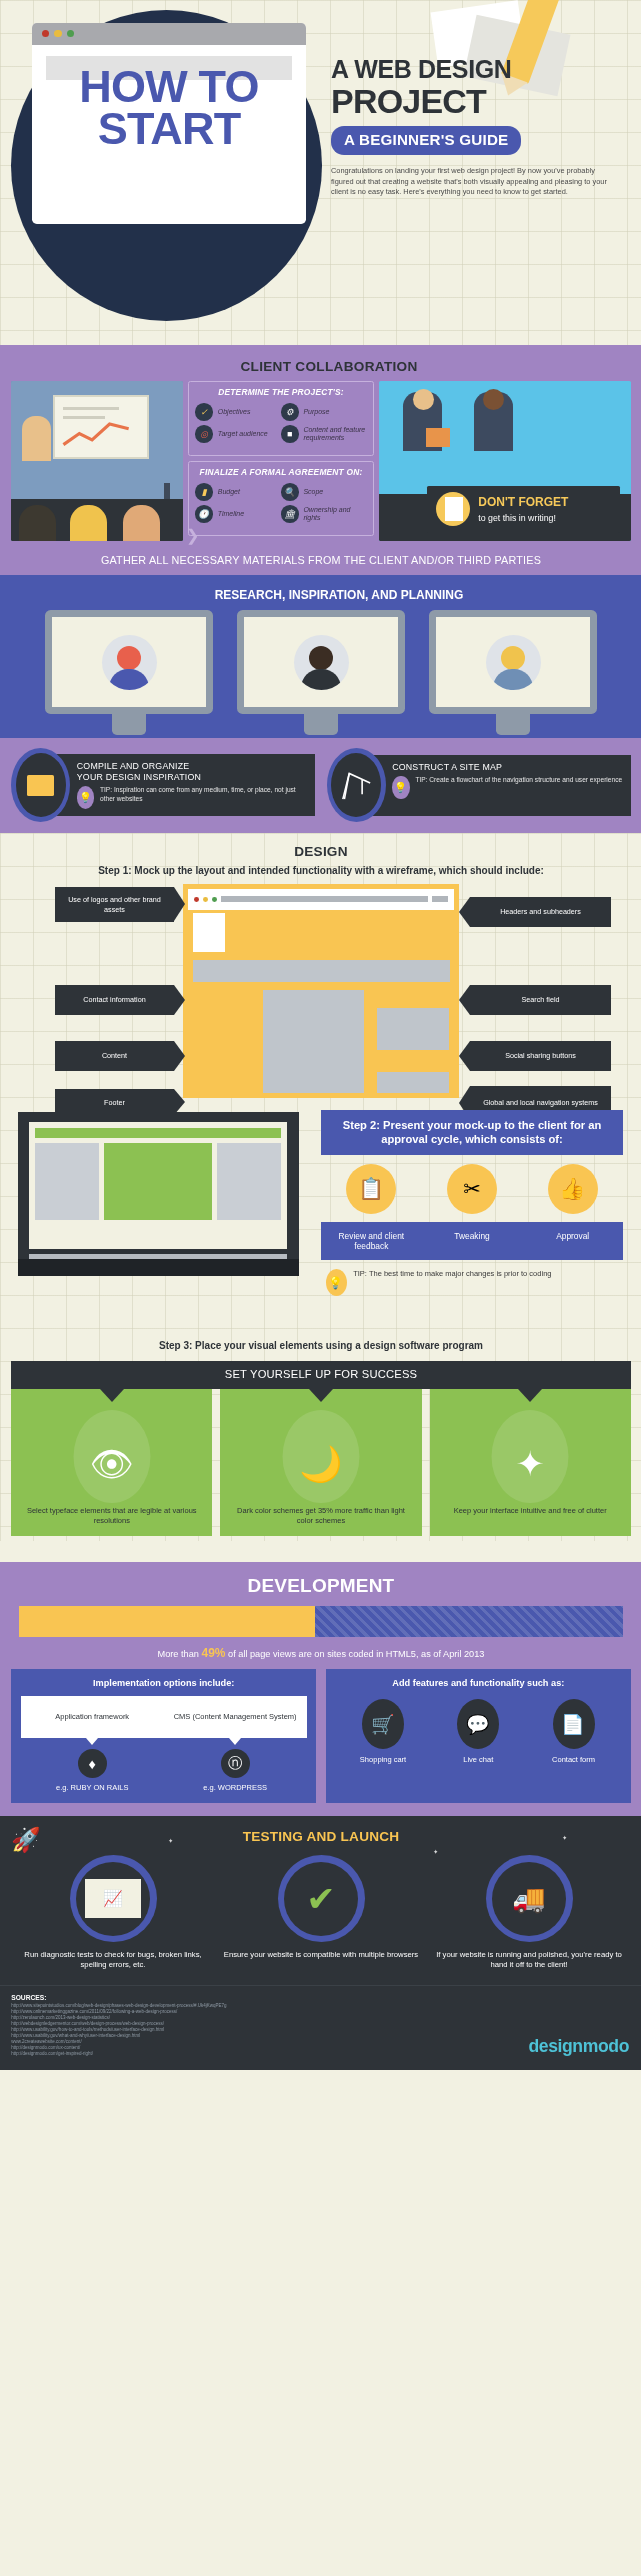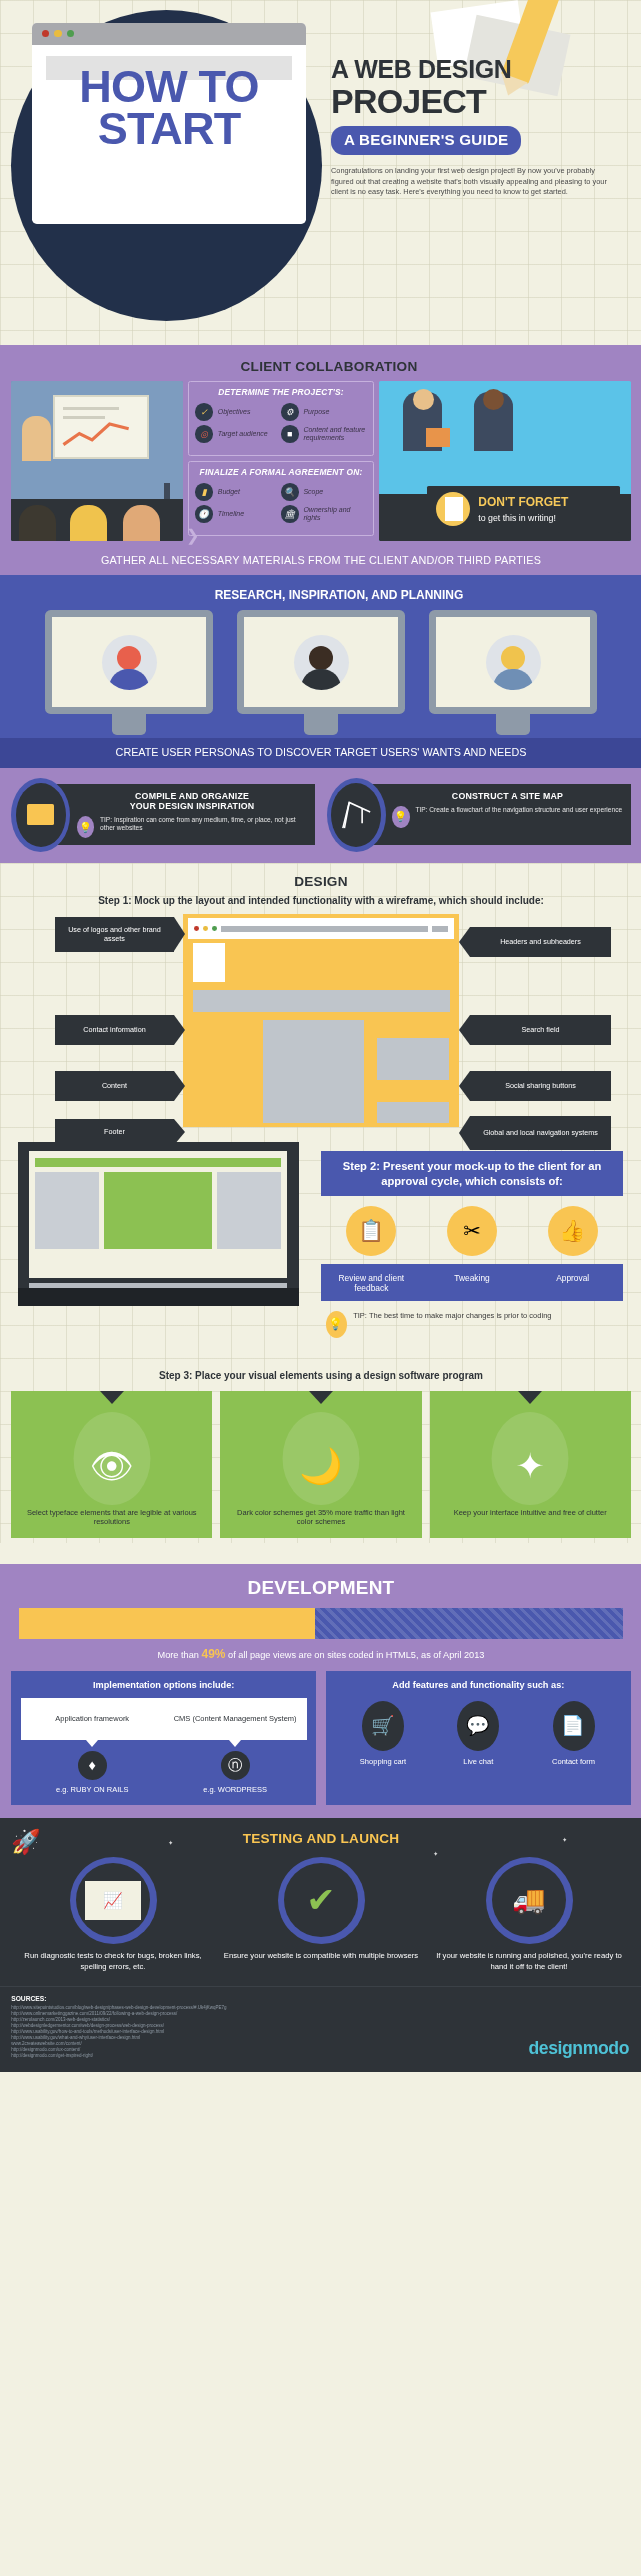--- a/index.html
+++ b/index.html
@@ -100,21 +100,21 @@
   .research-bar { background:#3c4796; text-align:center; color:#fff; font-size:10.8px; padding:8px 0 9.6px;}
 
   
   .sec-inspo { background:#a084c2; padding:9.6px 11.2px 11.2px; display:flex; gap:11.2px;}
   .inspo-card { flex:1; position:relative; display:flex; align-items:center;}
   .inspo-oval { width:59px;height:74px;border-radius:50%;background:#4a58ae; flex:0 0 59px;
      display:flex;align-items:center;justify-content:center; z-index:2;}
   .inspo-oval-in { width:50px;height:64px;border-radius:50%;background:#2e3338;
      display:flex;align-items:center;justify-content:center;}
   .inspo-body { background:#2e3338; margin-left:-14.4px; padding:7.2px 8px 7.2px 21px; flex:1; min-height:61px;}
-  .inspo-h { color:#fff; font-size:8.8px; line-height:10.4px; font-weight:bold; letter-spacing:0.2px;text-align:center;}
+  .inspo-h { color:#fff; font-size:8.8px; line-height:10.4px; font-weight:normal; letter-spacing:0.2px;}
   .inspo-tip { display:flex; gap:5.6px; margin-top:4px; align-items:flex-start;}
   .bulb { width:17.6px;height:22.5px;border-radius:50%;background:#a084c2;flex:0 0 17.6px;
      display:flex;align-items:center;justify-content:center;font-size:10.4px;}
   .inspo-p { color:#e6e6e6; font-size:6.6px; line-height:8.4px;}
 
   
   .sec-design { padding:11.2px 0 4.8px; }
   .design-h { text-align:center; font-weight:bold; font-size:13.6px; color:#2e3338; letter-spacing:0.2px;}
   .design-step { text-align:center; font-weight:bold; font-size:10px; color:#2e3338; margin-top:5.6px;}
 
@@ -138,21 +138,21 @@
   
   .step2-wrap { position:relative; height:233px; margin-top:4.8px; }
   .laptop { position:absolute; left:17.6px; top:6.4px; width:281px; height:164px; background:#2e3338; padding:9.6px 11.2px;}
   .lap-screen { background:#f2f1e2; height:127px; padding:6.4px; position:relative;}
   .lap-bar{height:9.6px;background:#8cc152;}
   .lap-row{display:flex;gap:4.8px;margin-top:4.8px;}
   .lap-col{background:#c9ced4;height:77px;}
   .lap-foot{position:absolute;left:0;right:0;bottom:-11.2px;height:6.4px;background:#b7bcc2;}
   .lap-base{position:absolute;left:0;right:0;bottom:0;height:17.6px;background:#1f2327;}
 
-  .step2-box { position:absolute; left:321px; top:16px; width:302px;}
+  .step2-box { position:absolute; left:321px; top:4px; width:302px;}
   .step2-head { background:#4a58ae; color:#fff; font-weight:bold; font-size:11.2px; line-height:14.4px;
       text-align:center; padding:8px 9.6px;}
   .cycle-icons { display:flex; justify-content:space-around; margin-top:9.6px;}
   .ci { width:50px;height:50px;border-radius:50%;background:#f9c552; display:flex;align-items:center;justify-content:center;font-size:21px;}
   .chevrow { display:flex; margin-top:8px; }
   .chev { flex:1; background:#4a58ae; color:#fff; font-size:8.4px; text-align:center;
      padding:8.8px 3.2px; position:relative;}
   .tipline { display:flex; gap:6.4px; align-items:flex-start; margin-top:9.6px; padding-left:4.8px;}
   .tipbulb{width:21px;height:27px;border-radius:50%;background:#f9c552;flex:0 0 21px;display:flex;align-items:center;justify-content:center;font-size:12px;}
   .tiptxt{font-size:7.5px;line-height:9.6px;color:#3a3a3a;}
@@ -373,21 +373,20 @@
             <div class="mon-inner">
           <div class="avatar-c">
             <span class="av-head" style="background:#f0c34d;"></span>
             <span class="av-body" style="background:#6f8fb5;"></span>
           </div>
         </div>
           </div>
         <div class="mon-stand"></div>
       </div>
     </div>
-    <div class="research-bar">CREATE USER PERSONAS TO DISCOVER TARGET USERS' WANTS AND NEEDS</div>
   </div>
 
   <div class="sec-inspo">
     <div class="inspo-card">
       <div class="inspo-oval">
           <div class="inspo-oval-in">
         <span style="width:27px;height:21px;background:#f9c552;border-radius:1.6px;display:block;"></span>
       </div>
         </div>
       <div class="inspo-body">
@@ -508,20 +507,21 @@
         <div class="tipline">
           <span class="tipbulb">💡</span>
           <span class="tiptxt">TIP: The best time to make major changes is prior to coding</span>
         </div>
       </div>
     </div>
 
     <div class="step3">Step 3: Place your visual elements using a design software program</div>
 
     <div class="success">
+      <div class="succ-head">SET YOURSELF UP FOR SUCCESS</div>
       <div class="succ-row">
         <div class="succ-card">
           <div class="succ-oval"></div>
           <div class="succ-ic">👁</div>
           <div class="succ-t">Select typeface elements that are legible at various resolutions</div>
         </div>
         <div class="succ-card">
           <div class="succ-oval"></div>
           <div class="succ-ic" style="color:#f9c552;">🌙</div>
           <div class="succ-t">Dark color schemes get 35% more traffic than light color schemes</div>

